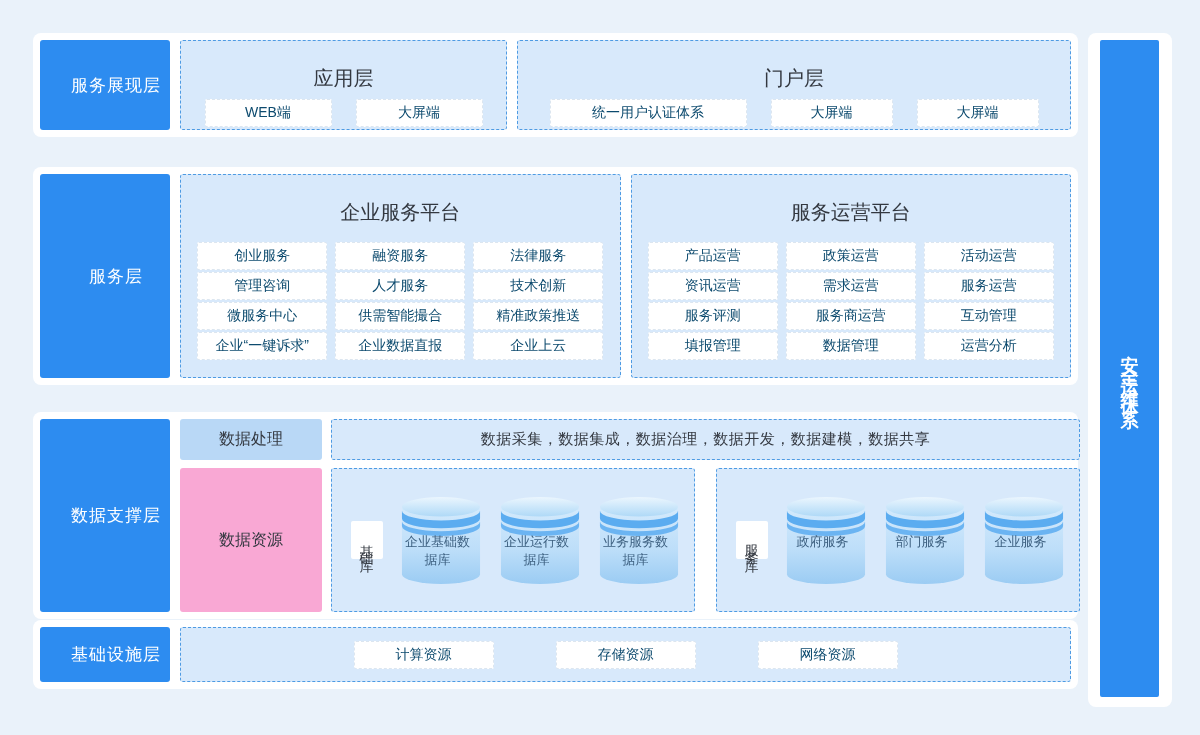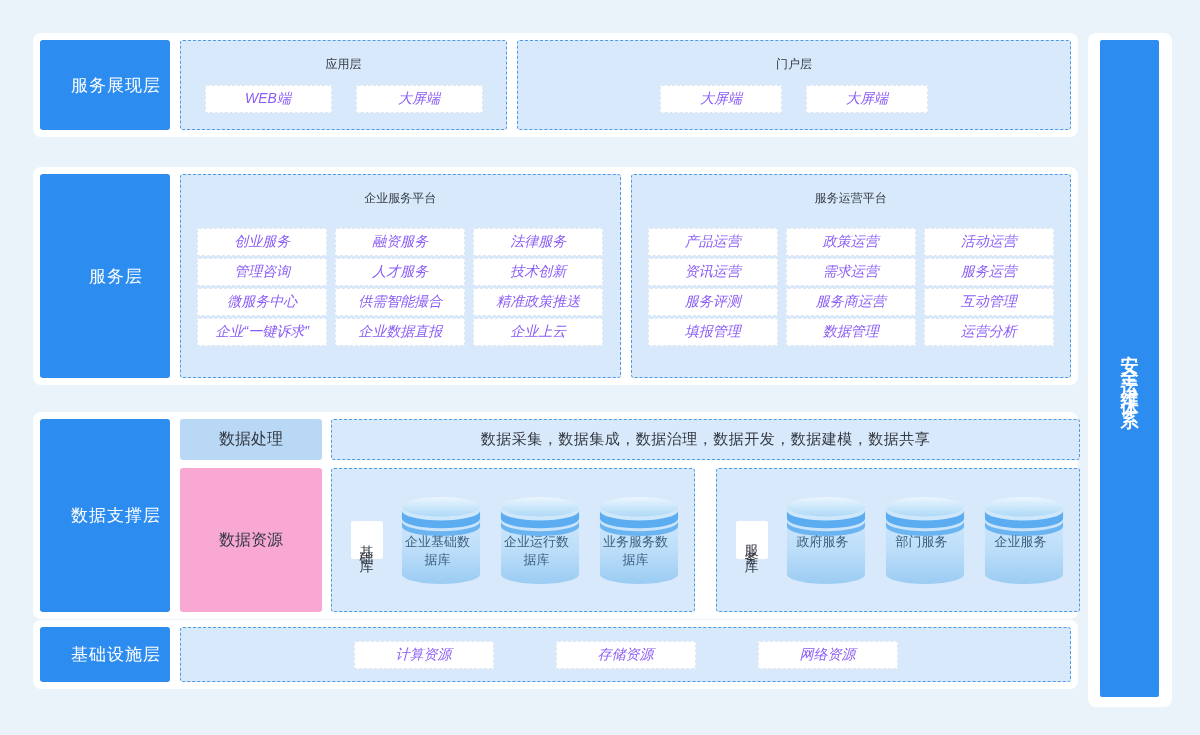--- a/index.html
+++ b/index.html
@@ -43,38 +43,37 @@
 
   .panel {
     background: #D8E9FB;
     border: 1px dashed #4E9BE3;
     border-radius: 3px;
     display: flex;
     flex-direction: column;
     align-items: center;
   }
   .panel-title {
-    font-size: 12px;
+    font-size: 20px;
     color: #333840;
-    padding-top: 12px;
+    padding-top: 26px;
     line-height: 22px;
   }
 
   .chip {
     background: #ffffff;
     border: 1px dashed #DCE6F0;
     border-radius: 2px;
     height: 28px;
     display: flex;
     align-items: center;
     justify-content: center;
     font-size: 14px;
-    color: #8b5cf6;
+    color: #0c4a6e;
     white-space: nowrap;
-    font-style: italic;
   }
 
   
   .panel-app { flex: 0 0 327px; }
   .panel-portal { flex: 1; }
   .chip-row { display: flex; gap: 24px; margin-top: 10px; }
   .w127 { width: 127px; }
   .w197 { width: 197px; }
   .w122 { width: 122px; }
   .w140 { width: 140px; }
@@ -204,20 +203,21 @@
     <div class="panel panel-app">
       <div class="panel-title">应用层</div>
       <div class="chip-row">
         <div class="chip w127">WEB端</div>
         <div class="chip w127">大屏端</div>
       </div>
     </div>
     <div class="panel panel-portal">
       <div class="panel-title">门户层</div>
       <div class="chip-row">
+        <div class="chip w197">统一用户认证体系</div>
         <div class="chip w122">大屏端</div>
         <div class="chip w122">大屏端</div>
       </div>
     </div>
   </section>
 
   <section class="card card-r2">
     <div class="layer-label">服务层</div>
 
     <div class="panel panel-half">

